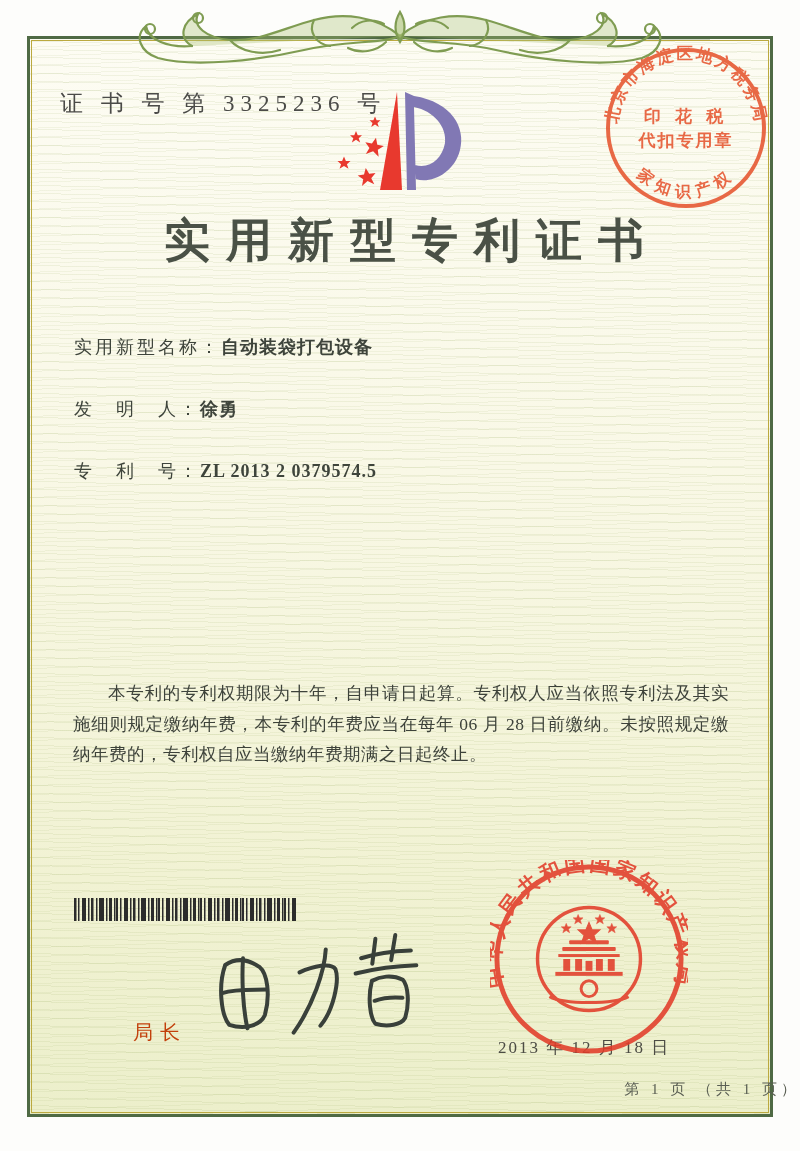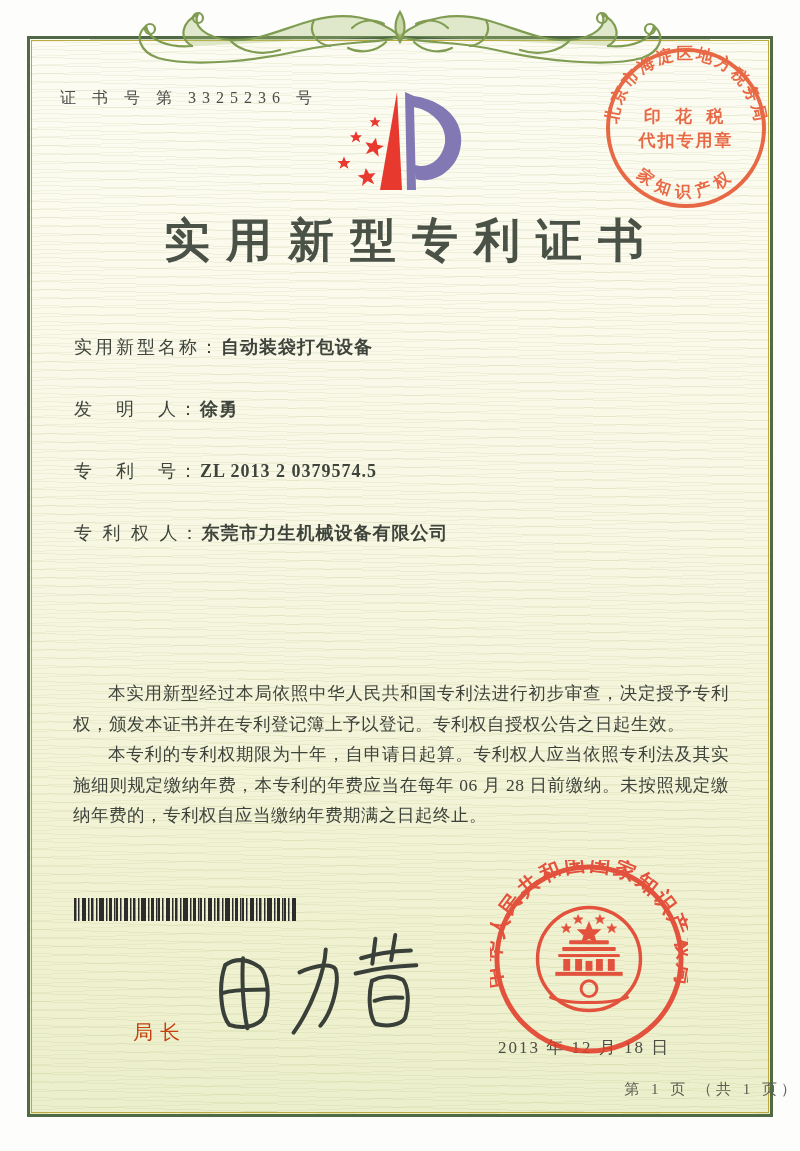--- a/index.html
+++ b/index.html
@@ -5,21 +5,21 @@
   html,body{margin:0;padding:0;background:#d9d9d9;}
   .page{position:relative;width:800px;height:1151px;margin:0 auto;background:#fdfdfb;
         font-family:"Liberation Serif","DejaVu Serif",serif;overflow:hidden;}
   .frame{position:absolute;left:27px;top:36px;width:740px;height:1075px;
          border:3px solid #4f6a44;
          background:
            repeating-linear-gradient(1.5deg, rgba(150,170,95,0.13) 0 1px, rgba(0,0,0,0) 1px 8px),
            repeating-linear-gradient(-1.8deg, rgba(150,170,95,0.10) 0 1px, rgba(0,0,0,0) 1px 9px),
            linear-gradient(180deg,#fdfcf3 0%,#f9f8e6 40%,#f1f2d3 78%,#ecefcb 100%);}
   .frame-inner{position:absolute;inset:1px;border:1px solid #bba93f;pointer-events:none;}
-  .cert-no{position:absolute;left:60px;top:88px;font-size:16px;letter-spacing:6px;color:#4b4b48;}
+  .cert-no{position:absolute;left:60px;top:88px;font-size:23px;letter-spacing:6px;color:#4b4b48;}
   .logo{position:absolute;left:330px;top:84px;}
   .tax-stamp{position:absolute;left:596px;top:38px;opacity:.88;}
   .title{position:absolute;left:0;top:206px;width:100%;margin:4px;text-align:center;
          font-size:46px;font-weight:bold;letter-spacing:16px;color:#4a5146;text-indent:16px;}
   .fields{position:absolute;left:74px;top:334px;display:flex;flex-direction:column;gap:36px;
           font-size:18px;color:#3e443b;}
   .field-row{white-space:nowrap;line-height:26px;}
   .flabel{letter-spacing:3px;}
   .fvalue{letter-spacing:1px;font-weight:bold;}
   .paragraphs{position:absolute;left:73px;top:678px;width:656px;font-size:17.5px;
@@ -99,27 +99,23 @@
   <div class="fields">
     <div class="field-row">
       <span class="flabel">实用新型名称：</span><span class="fvalue">自动装袋打包设备</span>
     </div>
     <div class="field-row">
       <span class="flabel">发　明　人：</span><span class="fvalue">徐勇</span>
     </div>
     <div class="field-row">
       <span class="flabel">专　利　号：</span><span class="fvalue">ZL 2013 2 0379574.5</span>
     </div>
-    <div class="field-row">
-      <span class="flabel">专 利 权 人：</span><span class="fvalue">东莞市力生机械设备有限公司</span>
-    </div>
   </div>
 
   <div class="paragraphs">
-    <p>本实用新型经过本局依照中华人民共和国专利法进行初步审查，决定授予专利权，颁发本证书并在专利登记簿上予以登记。专利权自授权公告之日起生效。</p>
     <p>本专利的专利权期限为十年，自申请日起算。专利权人应当依照专利法及其实施细则规定缴纳年费，本专利的年费应当在每年 06 月 28 日前缴纳。未按照规定缴纳年费的，专利权自应当缴纳年费期满之日起终止。</p>
   </div>
 
   <svg class="barcode" width="222" height="23" viewBox="0 0 222 23">
     <defs>
       <pattern id="bars" width="42" height="23" patternUnits="userSpaceOnUse">
         <rect x="0" width="2" height="23" fill="#2c2c2c"></rect>
         <rect x="4" width="1.5" height="23" fill="#2c2c2c"></rect>
         <rect x="8" width="4" height="23" fill="#2c2c2c"></rect>
         <rect x="14" width="1.5" height="23" fill="#2c2c2c"></rect>

